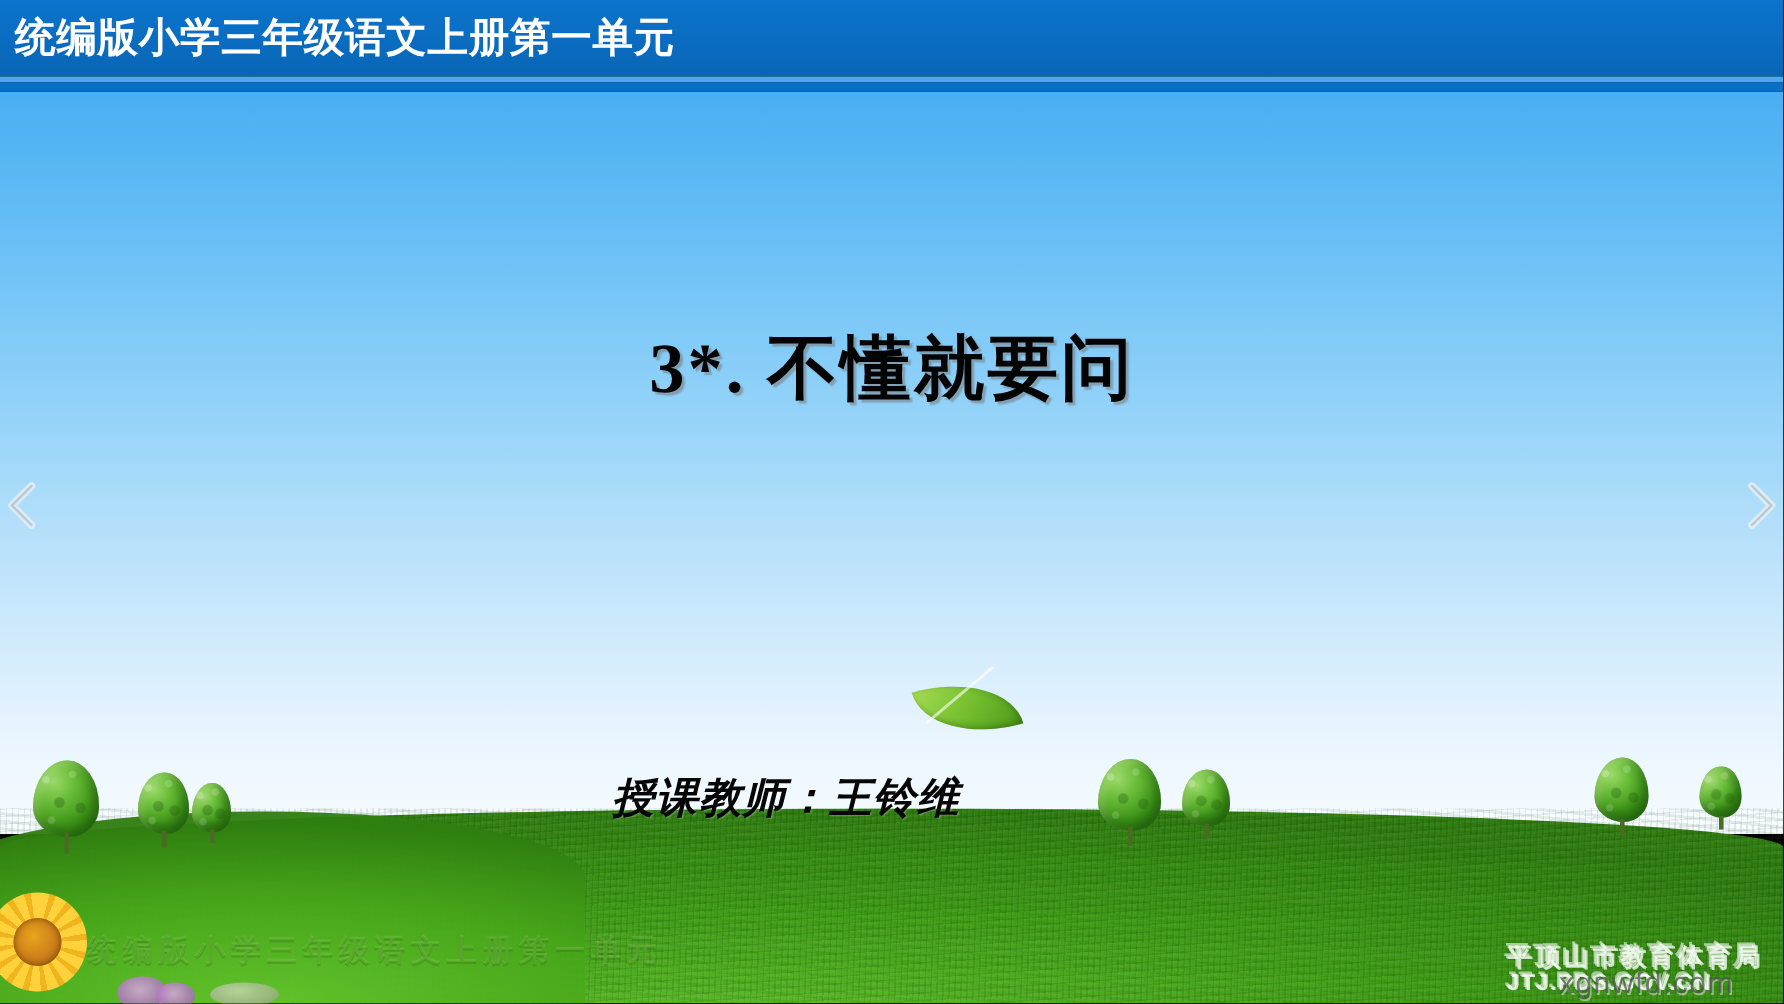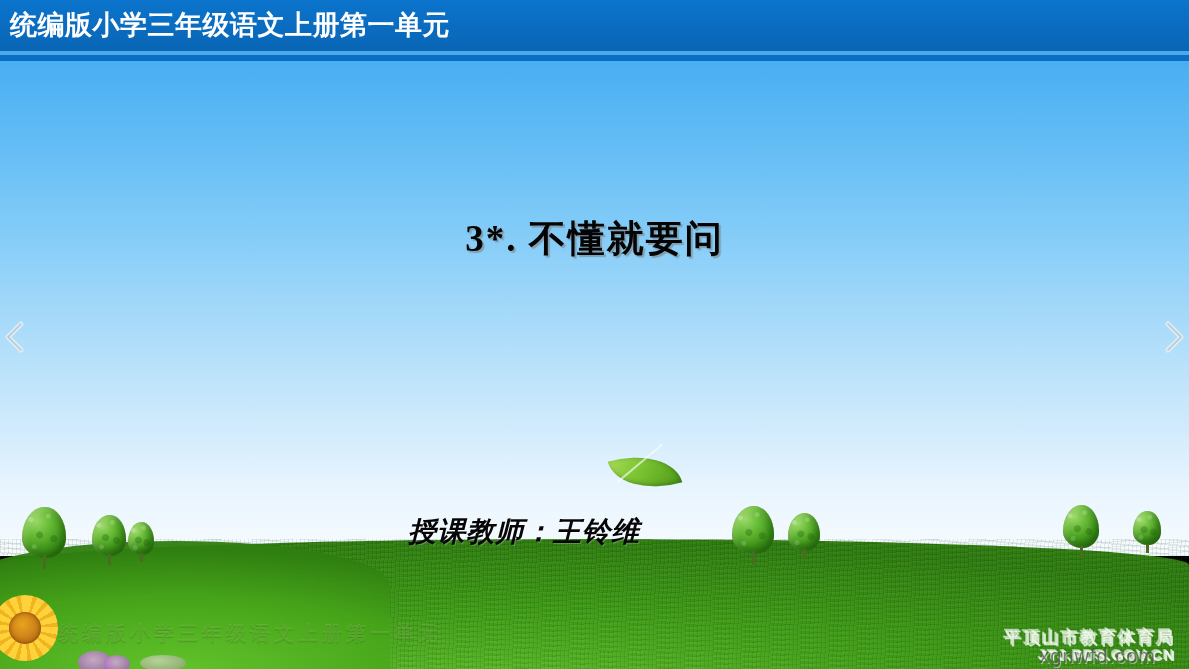--- a/index.html
+++ b/index.html
@@ -232,21 +232,21 @@
 
   
   .slide-title {
     position: absolute;
     left: 0;
     top: 214px;
     width: 100%;
     text-align: center;
     z-index: 20;
     font-family: "Liberation Serif", "DejaVu Serif", serif;
-    font-size: 37px;
+    font-size: 47px;
     font-weight: bold;
     color: #040404;
     letter-spacing: 2px;
     text-shadow: 2px 2px 1px rgba(120,120,120,0.55);
     white-space: nowrap;
   }
   .presenter-block {
     position: absolute;
     left: 408px;
     top: 503px;
@@ -276,21 +276,21 @@
   .nav-arrow.left { left: 2px; }
   .nav-arrow.right { right: 2px; }
   .nav-arrow svg { display: block; }
 
   
   .watermark {
     position: absolute;
     right: 14px;
     bottom: 6px;
     z-index: 22;
-    text-align: right;
+    text-align: left;
     line-height: 1.05;
   }
   .wm-cn {
     font-size: 17px;
     font-weight: bold;
     color: rgba(245,255,240,0.5);
     letter-spacing: 2px;
     text-shadow:
       1px 1px 0 rgba(255,255,255,0.75),
       -1px -1px 0 rgba(255,255,255,0.6),

